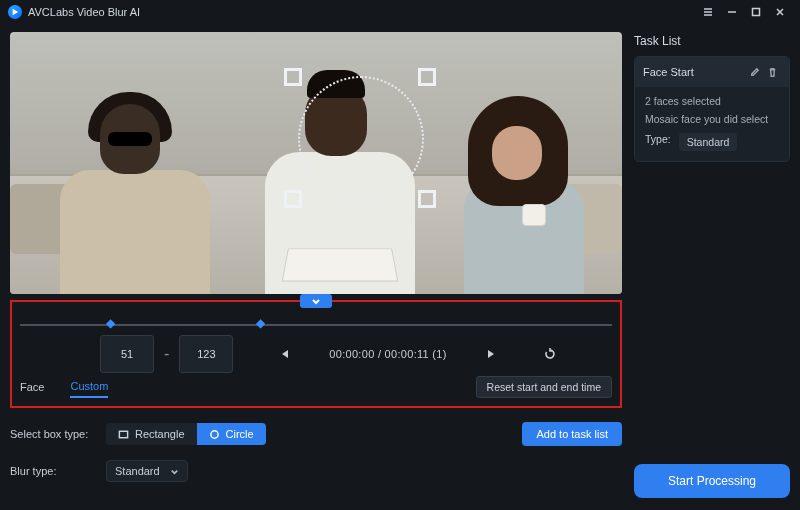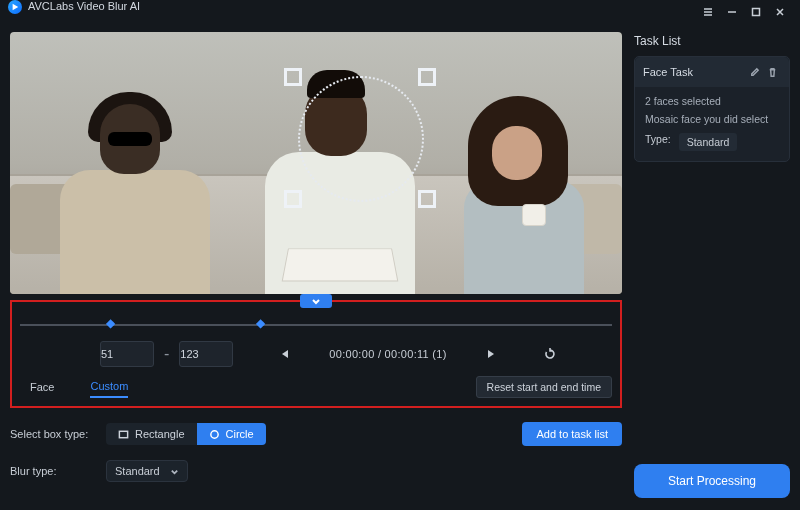--- a/index.html
+++ b/index.html
@@ -1,17 +1,17 @@
 <!DOCTYPE html>
 <html><head>
 <meta charset="utf-8">
 <style>
   * { margin: 0; padding: 0; box-sizing: border-box; }
   html, body { width: 800px; height: 510px; background: #14181d; font-family: "Segoe UI", Arial, sans-serif; color: #c8ced6; overflow: hidden; }
-  .titlebar { height: 24px; display: flex; align-items: flex-start; padding: 0 8px; background: #14181d; }
+  .titlebar { height: 24px; display: flex; align-items: center; padding: 0 8px; background: #14181d; }
   .titlebar .logo { width: 14px; height: 14px; border-radius: 50%; background: linear-gradient(135deg,#2aa8ff,#0e6dff); display: flex; align-items: center; justify-content: center; margin-right: 6px; }
   .titlebar .logo svg { width: 8px; height: 8px; fill: #fff; }
   .titlebar .title { font-size: 11px; color: #d2d8e0; }
   .titlebar .spacer { flex: 1; }
   .titlebar .winbtn { width: 24px; height: 24px; display: flex; align-items: center; justify-content: center; color: #c8ced6; font-size: 12px; cursor: pointer; }
   .titlebar .winbtn svg { width: 12px; height: 12px; stroke: #c8ced6; fill: none; stroke-width: 1.5; }
   .body { display: flex; height: calc(100% - 24px); }
   .main { flex: 1; padding: 8px 6px 8px 10px; display: flex; flex-direction: column; }
   .side { width: 172px; padding: 10px 10px 12px 6px; display: flex; flex-direction: column; }
   .video-frame { width: 100%; height: 262px; background: #000; border-radius: 4px; position: relative; overflow: hidden; }
@@ -42,27 +42,27 @@
   .fc-bl { bottom:0; left:0; border-right:none; border-top:none; }
   .fc-br { bottom:0; right:0; border-left:none; border-top:none; }
   .focus-circle { position:absolute; left:288px; top:44px; width:126px; height:126px; border:2px dotted #e6eaf0; border-radius:50%; pointer-events:none; }
   .red-box { border: 2px solid #d21f1f; margin-top: 6px; padding: 6px 8px 6px 8px; }
   .expand-chip { position:relative; top:-2px; margin: -12px auto 4px auto; width: 32px; height: 14px; background:#2f7ff0; border-radius:3px; display:flex; align-items:center; justify-content:center; }
   .expand-chip svg { width:10px; height:10px; stroke:#fff; fill:none; stroke-width:2; }
   .timeline { position:relative; height: 22px; }
   .timeline .track { position:absolute; top:10px; left:0; right:0; height:2px; background:#4a505a; }
   .timeline .marker { position:absolute; top:2px; width:12px; height:12px; color:#3b8cff; font-size:12px; }
   .controls-row { display:flex; align-items:center; gap:10px; margin-top:4px; height:28px; }
-  .num-input { width:54px; height:26px; background:#1e242c; border:1px solid #313944; color:#d2d8e0; font-size:11px; text-align:left; border-radius:3px; }
+  .num-input { width:54px; height:38px; background:#1e242c; border:1px solid #313944; color:#d2d8e0; font-size:11px; text-align:center; border-radius:3px; }
   .dash { color:#8b929c; }
   .ctrl-icon { width:22px; height:22px; display:flex; align-items:center; justify-content:center; cursor:pointer; }
   .ctrl-icon svg { width:14px; height:14px; stroke:#c8ced6; fill:none; stroke-width:1.6; }
   .timecode { font-size:11px; color:#c8ced6; letter-spacing:.3px; }
   .tabs-row { display:flex; align-items:center; margin-top:6px; height:26px; }
-  .tab { font-size:11px; padding:4px 0; margin-right:26px; cursor:pointer; color:#c8ced6;margin-left:10px; }
+  .tab { font-size:11px; padding:4px 0; margin-right:26px; cursor:pointer; color:#c8ced6; }
   .tab.active { color:#3b8cff; border-bottom:2px solid #3b8cff; }
   .reset-btn { margin-left:auto; background:#232a33; border:1px solid #353d48; color:#cdd3db; font-size:10.5px; padding:4px 10px; border-radius:3px; cursor:pointer; }
   .option-row { display:flex; align-items:center; margin-top:14px; font-size:11px; }
   .option-label { width:96px; color:#c7cdd5; }
   .seg { display:flex; border-radius:4px; overflow:hidden; }
   .seg-btn { display:flex; align-items:center; gap:6px; background:#1c232b; color:#cdd3db; padding:5px 12px; font-size:11px; cursor:pointer; border:none; }
   .seg-btn.active { background:#2f7ff0; color:#fff; }
   .seg-btn svg { width:11px; height:11px; stroke:currentColor; fill:none; stroke-width:1.6; }
   .add-btn { margin-left:auto; background:#2f7ff0; color:#fff; border:none; font-size:11px; padding:6px 14px; border-radius:4px; cursor:pointer; }
   .select-wrap { display:flex; align-items:center; background:#1c232b; border:1px solid #2b333e; border-radius:4px; padding:4px 8px; font-size:11px; cursor:pointer; gap:10px; }
@@ -219,21 +219,21 @@
           </svg>
       </div>
     </div>
 
   </div>
 
   <div class="side">
     <h3>Task List</h3>
     <div class="task-card">
       <div class="task-head">
-        <span class="task-title">Face Task</span>
+        <span class="task-title">Face Start</span>
         <div style="flex:1"></div>
         <div class="mini-icon">
           <svg viewBox="0 0 12 12">
               <path d="M8.5 2l1.5 1.5L4.5 9H3V7.5z"></path>
             </svg>
         </div>
         <div class="mini-icon">
           <svg viewBox="0 0 12 12">
               <path d="M3 3h6M4.5 3V2h3v1M4 3l.5 7h3L8 3"></path>
             </svg>

